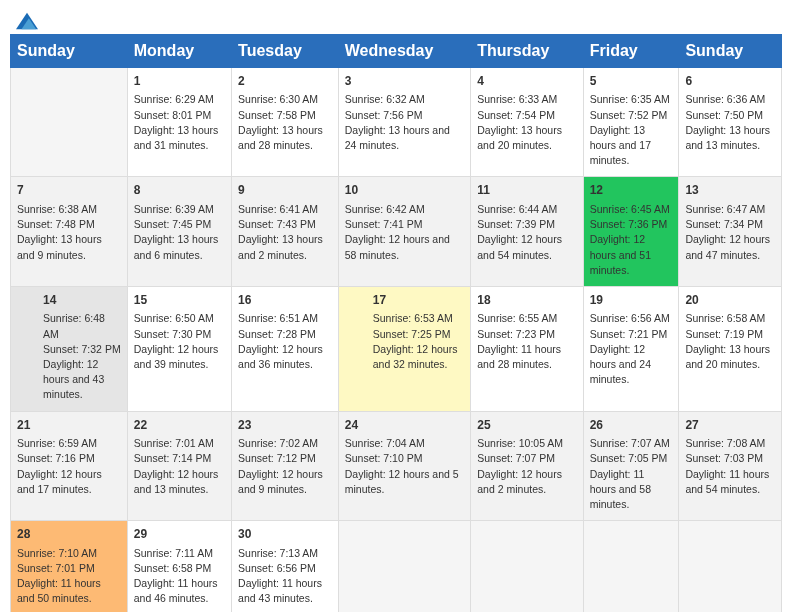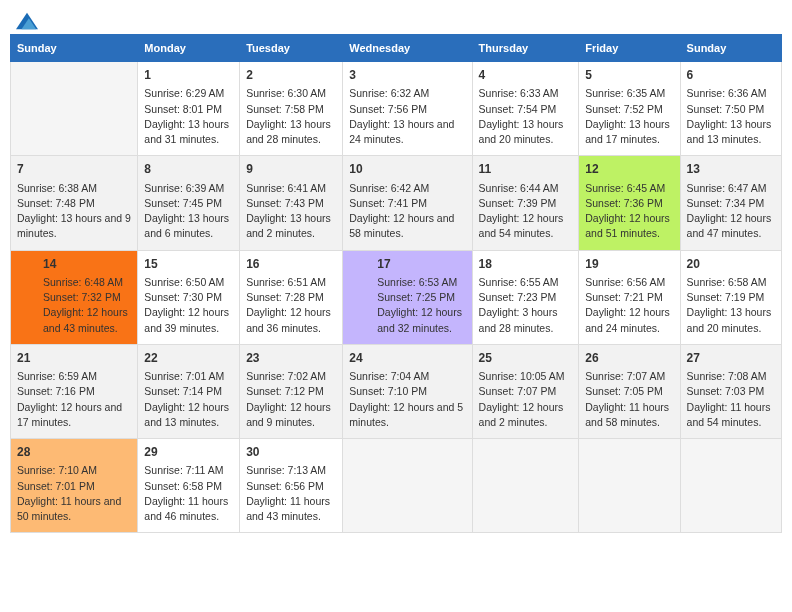--- a/index.html
+++ b/index.html
@@ -52,21 +52,21 @@
       color: #555;
     }
     table {
       width: 100%;
       border-collapse: collapse;
       font-size: 11px;
     }
     thead tr th {
       background-color: #2a6ebb;
       color: #fff;
-      font-size: 11px;
+      font-size: 16px;
       font-weight: bold;
       padding: 7px 6px;
       text-align: left;
       border: 1px solid #2a6ebb;
     }
     tbody tr {
       border-bottom: 1px solid #ccc;
     }
     tbody tr td {
       vertical-align: top;
@@ -172,49 +172,49 @@
           <div class="day-info"><span>Sunrise: 6:41 AM</span><br><span>Sunset: 7:43 PM</span><br><span>Daylight: 13 hours and 2 minutes.</span></div>
         </td>
         <td style="background: rgb(242, 242, 242); margin-left: 33px;">
           <span class="day-number">10</span>
           <div class="day-info"><span>Sunrise: 6:42 AM</span><br><span>Sunset: 7:41 PM</span><br><span>Daylight: 12 hours and 58 minutes.</span></div>
         </td>
         <td style="background: rgb(242, 242, 242);">
           <span class="day-number">11</span>
           <div class="day-info"><span>Sunrise: 6:44 AM</span><br><span>Sunset: 7:39 PM</span><br><span>Daylight: 12 hours and 54 minutes.</span></div>
         </td>
-        <td style="background: #bef264; margin-top: 12px;">
+        <td style="background: #22c55e; margin-top: 12px;">
           <span class="day-number">12</span>
           <div class="day-info"><span>Sunrise: 6:45 AM</span><br><span>Sunset: 7:36 PM</span><br><span>Daylight: 12 hours and 51 minutes.</span></div>
         </td>
         <td style="background: rgb(242, 242, 242);">
           <span class="day-number">13</span>
           <div class="day-info"><span>Sunrise: 6:47 AM</span><br><span>Sunset: 7:34 PM</span><br><span>Daylight: 12 hours and 47 minutes.</span></div>
         </td>
       </tr>
       <tr>
-        <td style="background: #f97316; padding-left: 32px;">
+        <td style="background: #e5e5e5; padding-left: 32px;">
           <span class="day-number">14</span>
           <div class="day-info"><span>Sunrise: 6:48 AM</span><br><span>Sunset: 7:32 PM</span><br><span>Daylight: 12 hours and 43 minutes.</span></div>
         </td>
         <td style="background: rgb(255, 255, 255);">
           <span class="day-number">15</span>
           <div class="day-info"><span>Sunrise: 6:50 AM</span><br><span>Sunset: 7:30 PM</span><br><span>Daylight: 12 hours and 39 minutes.</span></div>
         </td>
         <td style="background: rgb(255, 255, 255);">
           <span class="day-number">16</span>
           <div class="day-info"><span>Sunrise: 6:51 AM</span><br><span>Sunset: 7:28 PM</span><br><span>Daylight: 12 hours and 36 minutes.</span></div>
         </td>
-        <td style="background: #c4b5fd; padding-left: 34px;">
+        <td style="background: #fef9c3; padding-left: 34px;">
           <span class="day-number">17</span>
           <div class="day-info"><span>Sunrise: 6:53 AM</span><br><span>Sunset: 7:25 PM</span><br><span>Daylight: 12 hours and 32 minutes.</span></div>
         </td>
         <td style="background: rgb(255, 255, 255);">
           <span class="day-number">18</span>
-          <div class="day-info"><span>Sunrise: 6:55 AM</span><br><span>Sunset: 7:23 PM</span><br><span>Daylight: 3 hours and 28 minutes.</span></div>
+          <div class="day-info"><span>Sunrise: 6:55 AM</span><br><span>Sunset: 7:23 PM</span><br><span>Daylight: 11 hours and 28 minutes.</span></div>
         </td>
         <td style="background: rgb(255, 255, 255);">
           <span class="day-number">19</span>
           <div class="day-info"><span>Sunrise: 6:56 AM</span><br><span>Sunset: 7:21 PM</span><br><span>Daylight: 12 hours and 24 minutes.</span></div>
         </td>
         <td style="background: rgb(255, 255, 255);">
           <span class="day-number">20</span>
           <div class="day-info"><span>Sunrise: 6:58 AM</span><br><span>Sunset: 7:19 PM</span><br><span>Daylight: 13 hours and 20 minutes.</span></div>
         </td>
       </tr>

